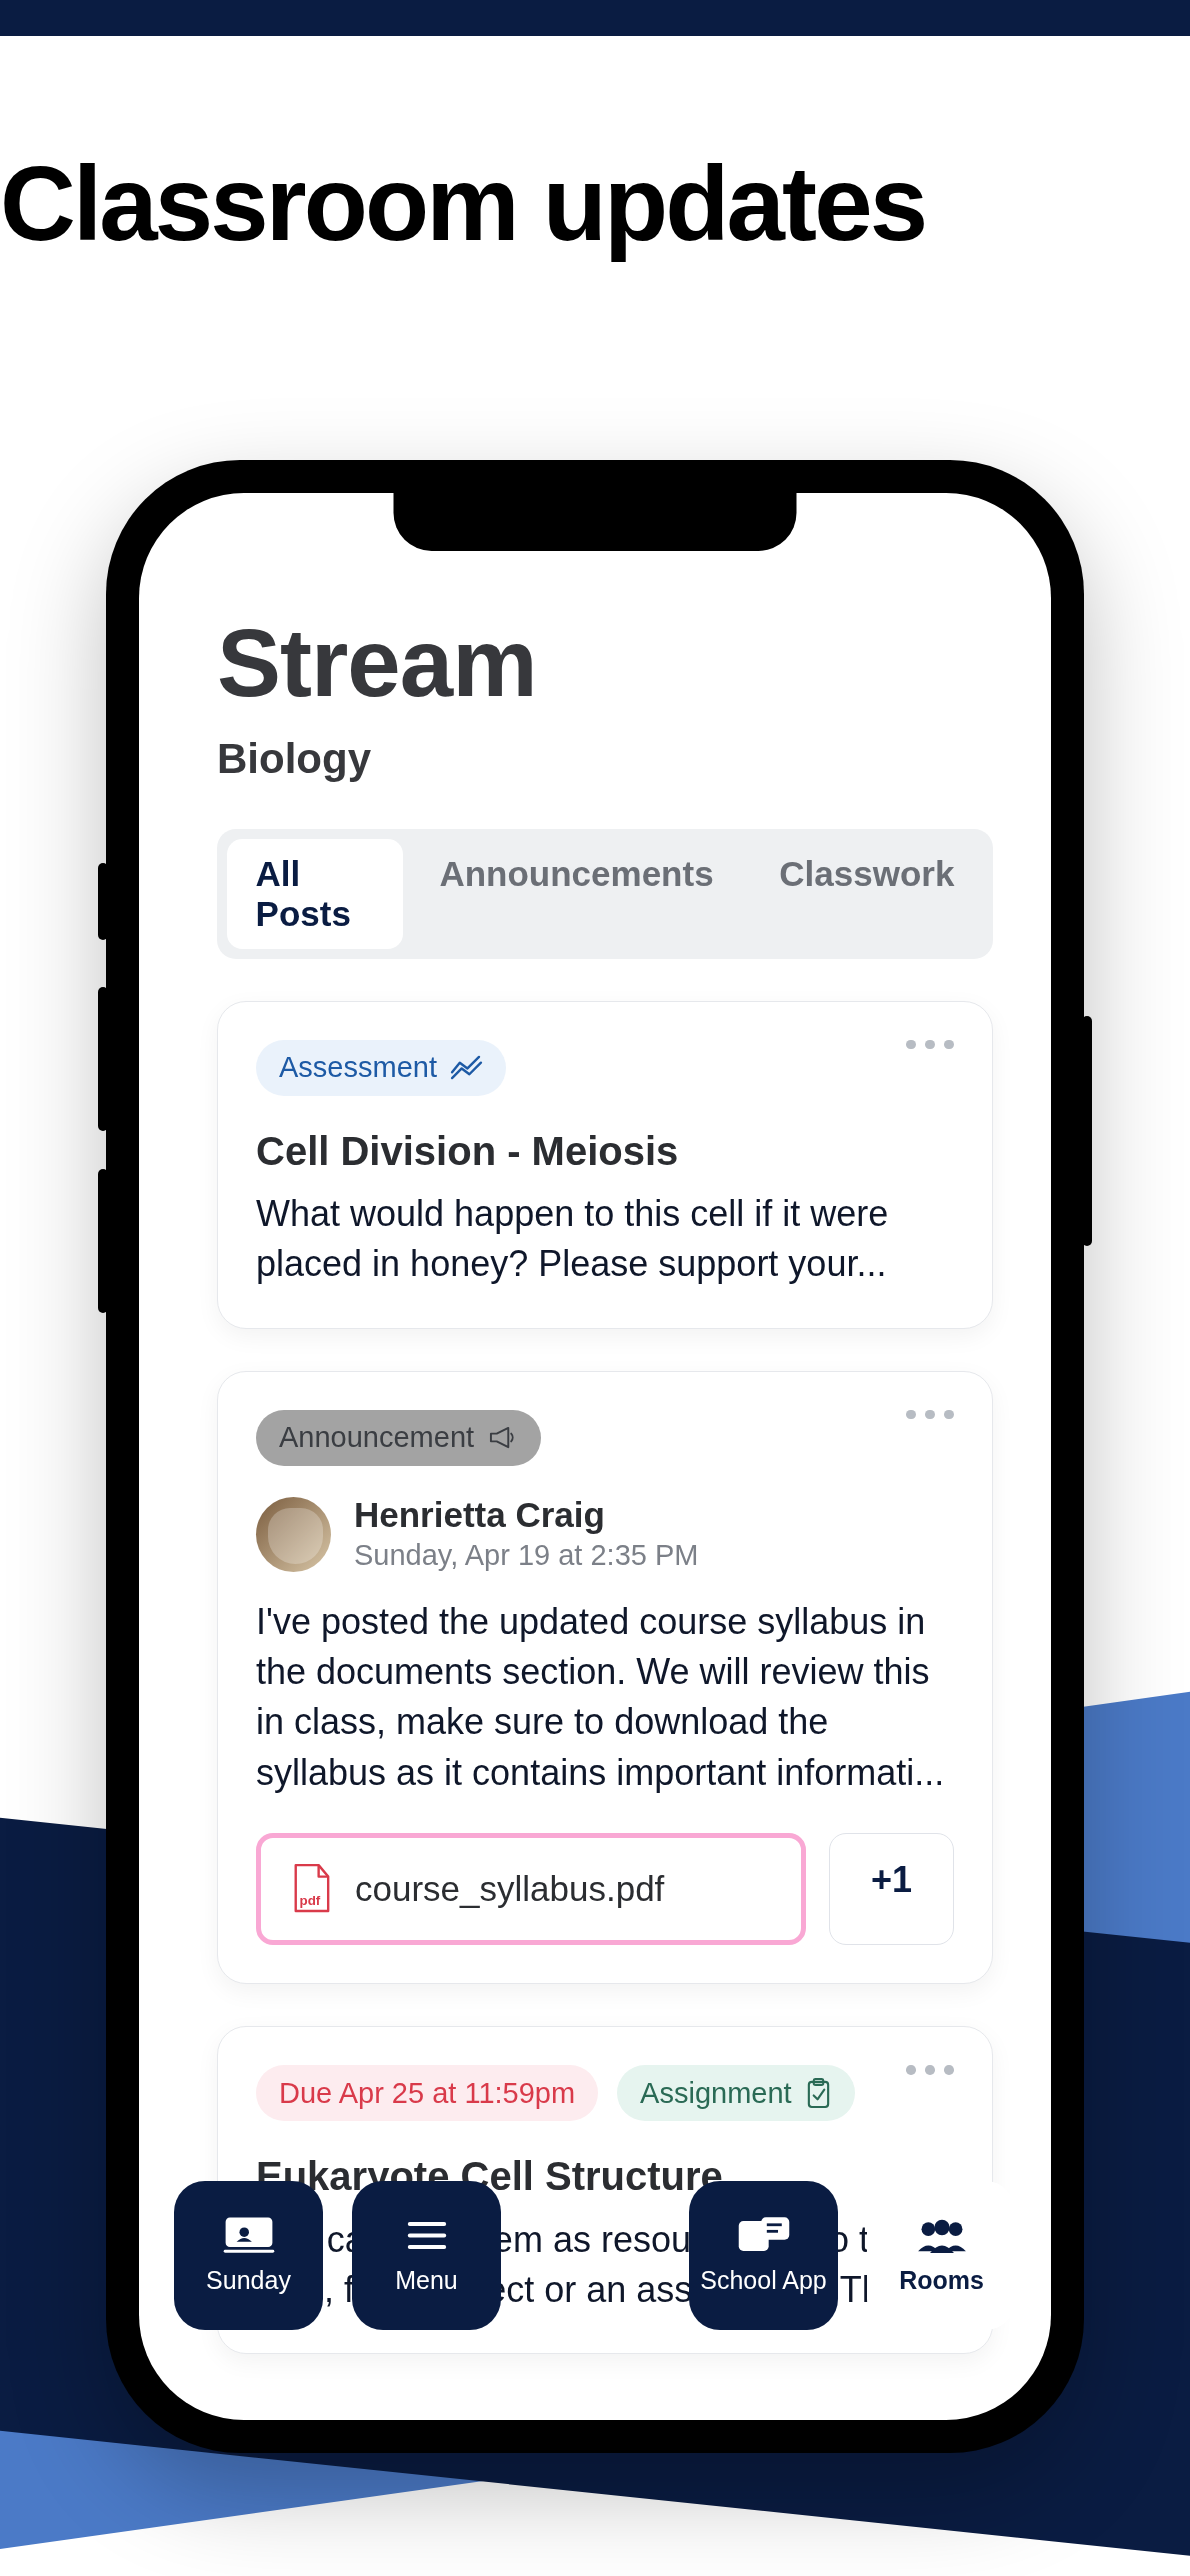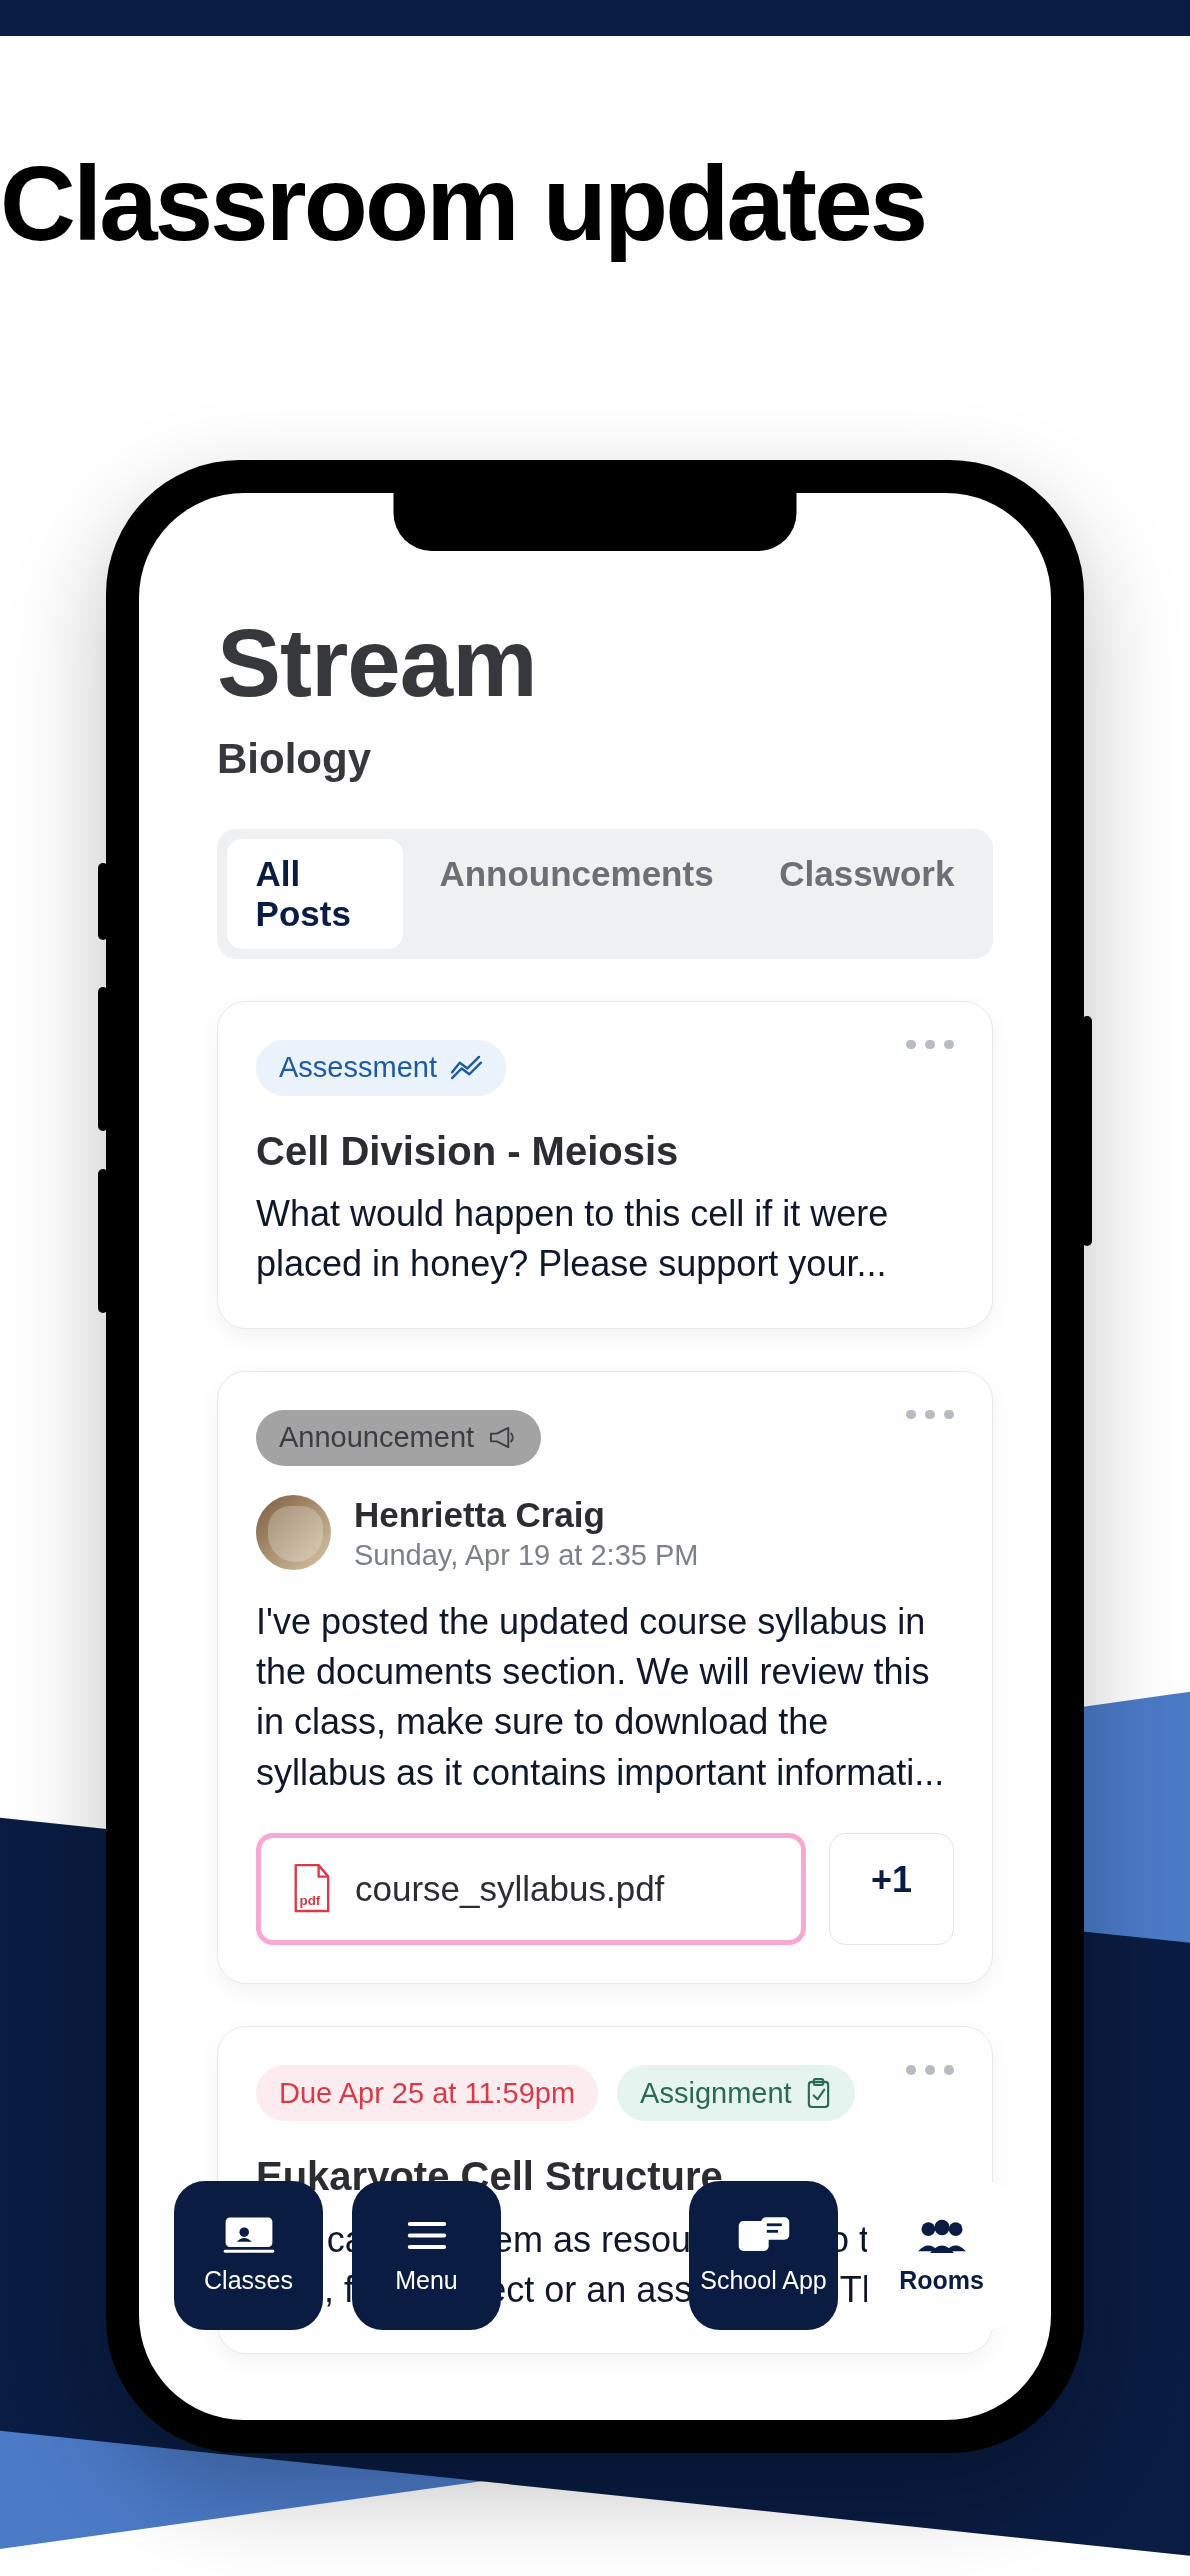--- a/index.html
+++ b/index.html
@@ -93,21 +93,21 @@
   .pill-gray { background: #a3a3a3; color: #3a3d42; }
   .pill-red  { background: #fdecef; color: #d93a4a; }
   .pill-teal { background: #e6f4ef; color: #2a6a55; }
 
   .dots { position: absolute; top: 38px; right: 38px; display: flex; gap: 9.6px; cursor: pointer; }
   .dots span { width: 9.6px; height: 9.6px; background: #b7bcc3; border-radius: 50%; }
 
   .card-title { font-size: 40px; font-weight: 800; color: #2b2d31; margin-top: 33px; }
   .card-body { font-size: 36px; color: #0f172a; line-height: 1.4; margin-top: 15.3px; }
 
-  .author-row { display: flex; align-items: flex-start; gap: 23px; margin-top: 29px; }
+  .author-row { display: flex; align-items: flex-end; gap: 23px; margin-top: 29px; }
   .avatar { width: 75px; height: 75px; border-radius: 50%; background: linear-gradient(135deg,#7a5c3e,#d9c7a8); position: relative; overflow: hidden; }
   .avatar::after{content:"";position:absolute;inset:11.5px 7.7px 7.7px 11.5px;background:#fff;border-radius:40% 40% 50% 50%;opacity:0.25;}
   .author-name { font-size: 35px; font-weight: 800; color: #2b2d31; }
   .author-date { font-size: 29px; color: #7c8088; margin-top: 3.8px; }
 
   .attach-row { display: flex; gap: 23px; margin-top: 35px; }
   .attach {
     flex: 1;
     display: flex; align-items: center; gap: 23px;
     border: 5px solid #f9a8d4; border-radius: 17px;
@@ -274,21 +274,21 @@
       <div class="nav-cluster-left">
         <div class="nav-btn">
           <div class="nav-icon">
             <svg width="56" height="42" viewBox="0 0 58 44" fill="none" stroke="#fff" stroke-width="3" stroke-linecap="round">
               <rect x="6" y="4" width="46" height="28" rx="3" fill="#fff"></rect>
               <circle cx="24" cy="18" r="5" fill="#0a1c42" stroke="none"></circle>
               <path d="M16 28 Q24 20 32 28" fill="#0a1c42" stroke="none"></path>
               <line x1="4" y1="38" x2="54" y2="38"></line>
             </svg>
           </div>
-          <div class="nav-label">Classes</div>
+          <div class="nav-label">Sunday</div>
         </div>
         <div class="nav-btn">
           <div class="nav-icon">
             <svg width="46" height="35" viewBox="0 0 48 36" fill="none" stroke="#fff" stroke-width="4" stroke-linecap="round">
               <line x1="6" y1="6" x2="42" y2="6"></line>
               <line x1="6" y1="18" x2="42" y2="18"></line>
               <line x1="6" y1="30" x2="42" y2="30"></line>
             </svg>
           </div>
           <div class="nav-label">Menu</div>

